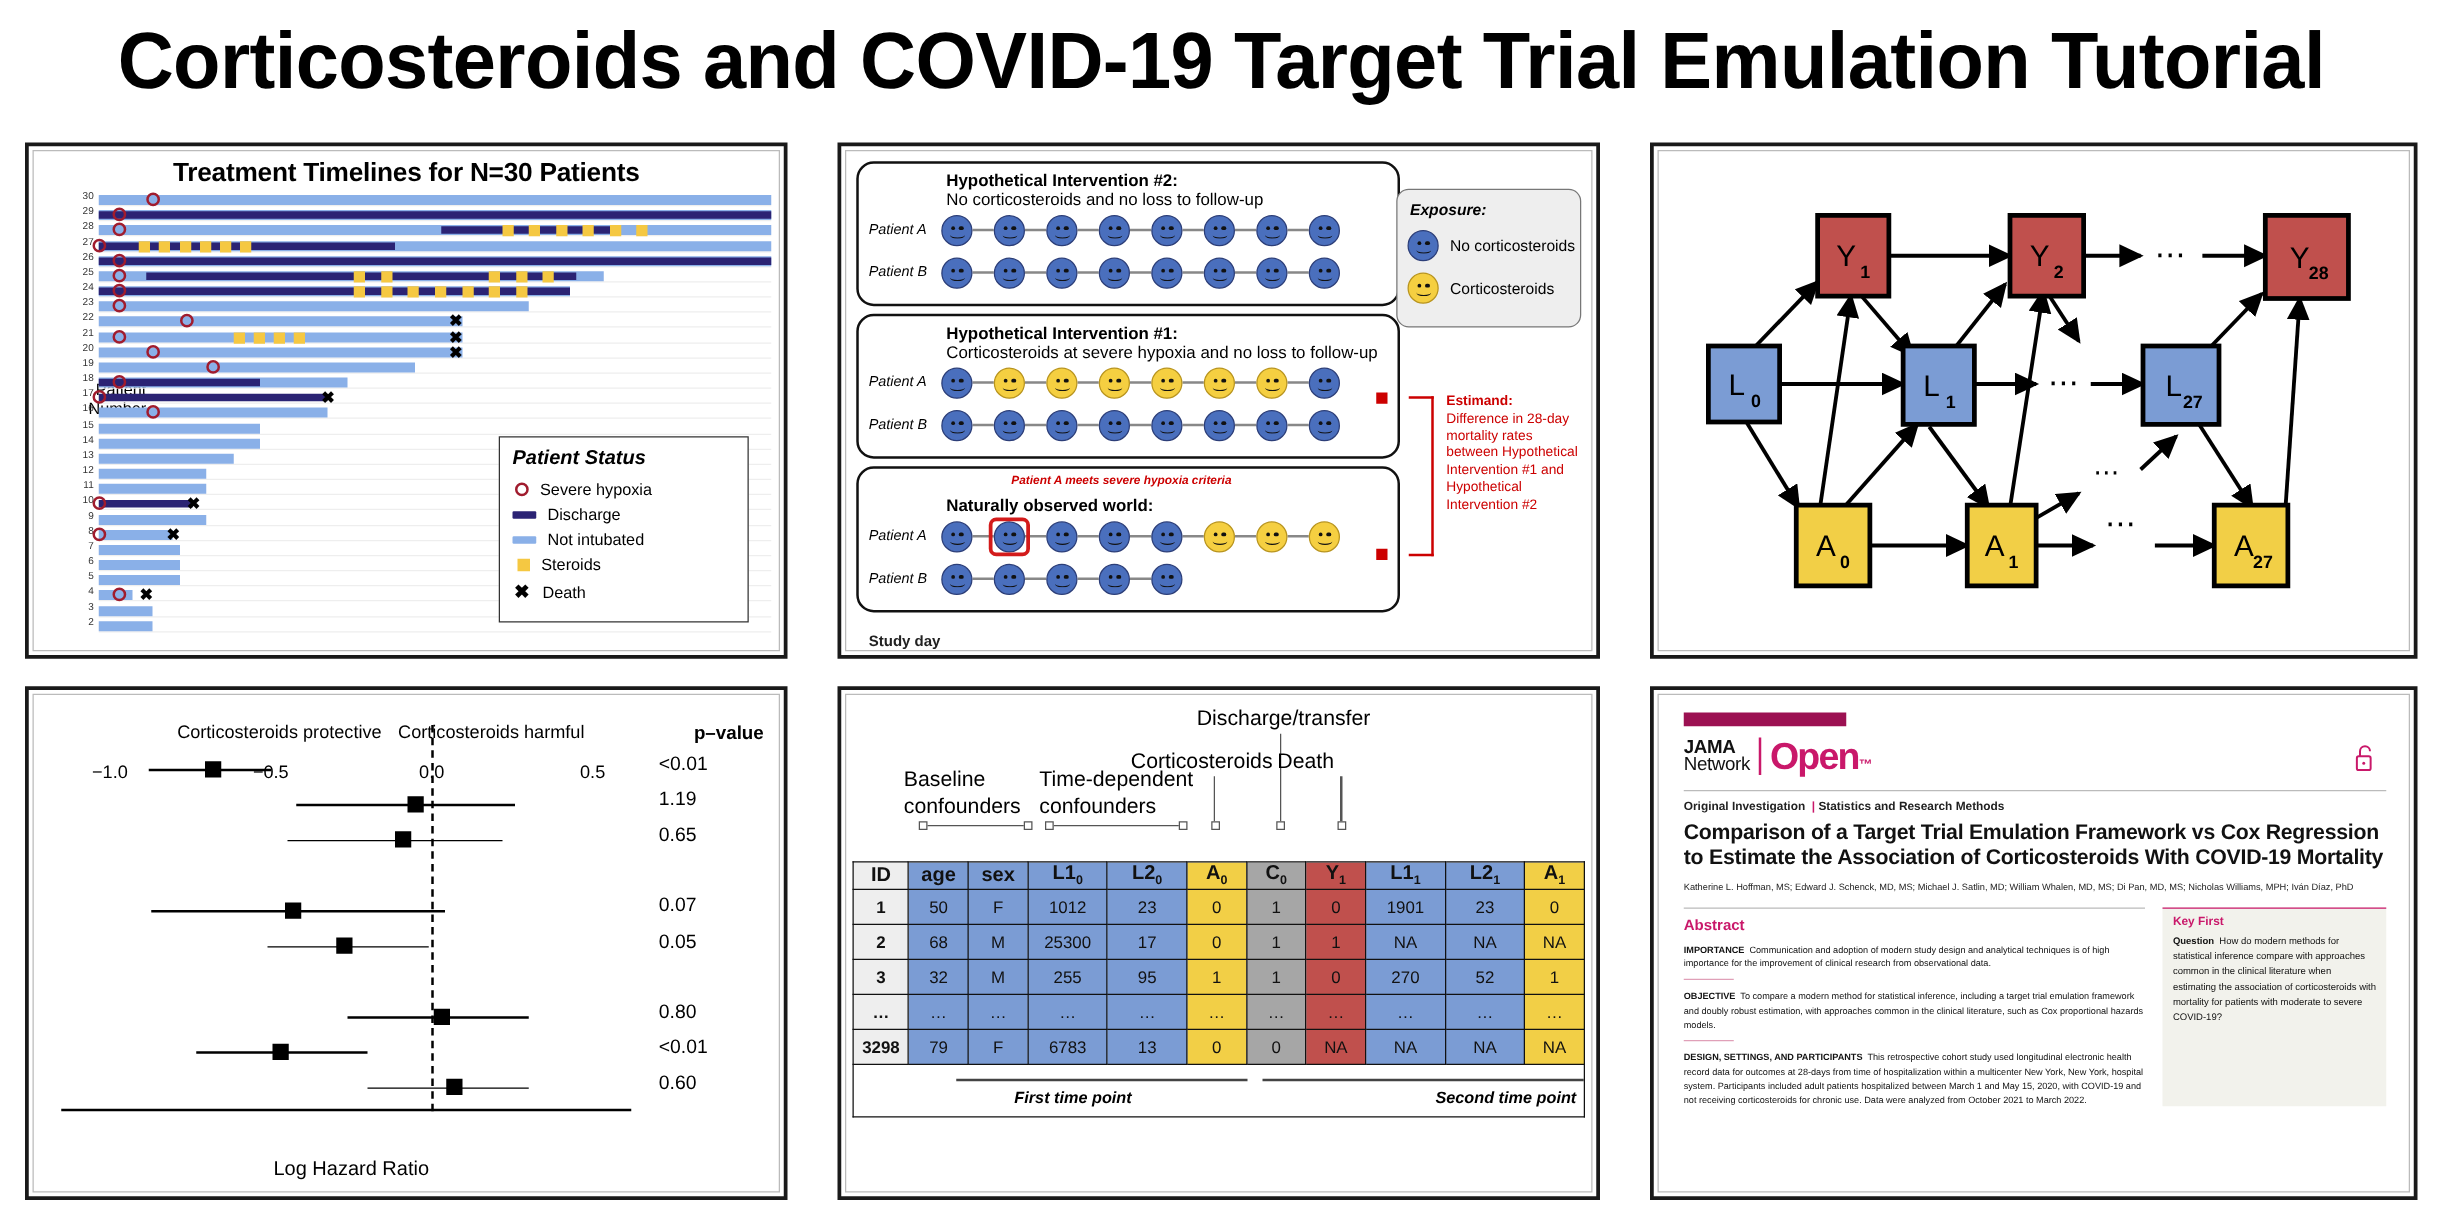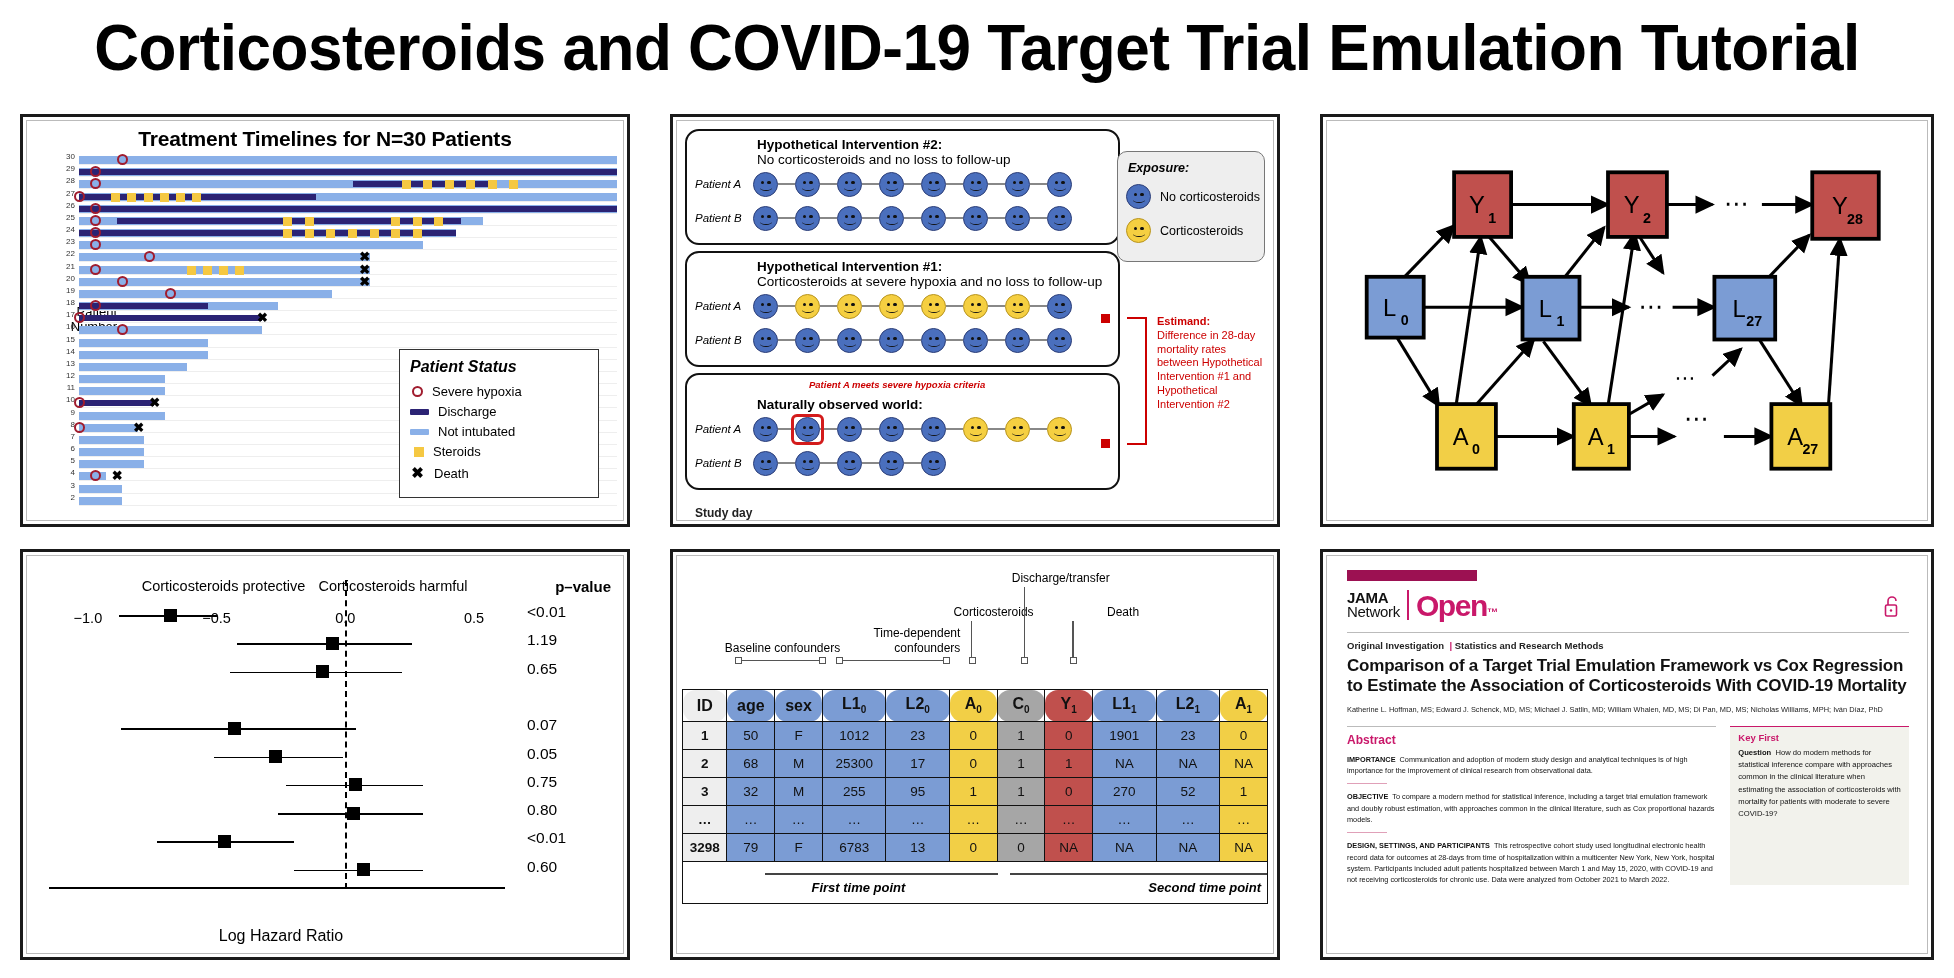--- a/index.html
+++ b/index.html
@@ -133,30 +133,30 @@
   .fp-line { position:absolute; top:13px; height:1.6px; background:#000; }
   .fp-sq { position:absolute; top:6.5px; width:13px; height:13px; background:#000; }
   .fp-pval { position:absolute; left:calc(100% + 22px); top:1px; font-size:15.5px; white-space:nowrap; }
   .fp-xaxis { position:absolute; left:-8px; right:0; bottom:0; height:1.8px; background:#000; }
   .fp-tick { position:absolute; top:4px; font-size:14.5px; transform:translateX(-50%); }
   .fp-xlab { position:absolute; bottom:-56px; width:100%; text-align:center; font-size:16px; }
 
   
   .dt { position:absolute; inset:5px; display:flex; flex-direction:column; }
   .dt-ann { position:relative; height:128px; }
-  .dt-ann .lbl { position:absolute; font-size:12px; text-align:right; line-height:1.2; }
+  .dt-ann .lbl { position:absolute; font-size:17px; text-align:left; line-height:1.2; }
   .dt-ann .stem { position:absolute; width:1.5px; background:#555; }
   .dt-ann .hbar { position:absolute; height:1.5px; background:#555; }
   .dt-ann .cap { position:absolute; width:7px; height:7px; border:1.4px solid #555; background:#fff; }
   table.dtab { border-collapse:collapse; width:100%; table-layout:fixed; }
   table.dtab td, table.dtab th {
     border:1px solid #111; height:28px; text-align:center; font-size:13.5px; color:#111;
     padding:0; font-weight:normal;
   }
-  table.dtab th { font-weight:bold; height:32px; font-size:16px;border-radius:13px; }
+  table.dtab th { font-weight:bold; height:22px; font-size:16px; }
   .c-id { background:#eeeeee; } .c-blue { background:#7b9cd4; }
   .c-yel { background:#f2cf46; } .c-gray { background:#a6a6a6; } .c-red { background:#c0504d; }
   .sub { font-size:10px; vertical-align:sub; }
   .dt-foot { position:relative; height:42px; border:1px solid #111; border-top:none; }
   .dt-foot .arrow { position:absolute; top:11px; height:1.5px; background:#444; }
   .dt-foot .ftxt { position:absolute; top:18px; font-size:13px; font-weight:bold; font-style:italic; }
 
   
   .ja { position:absolute; inset:0; padding:14px 18px 0 20px; overflow:hidden; }
   .ja-bar { width:130px; height:11px; background:#9c1152; margin-bottom:9px; }
@@ -907,25 +907,20 @@
               </div>
               <div class="fp-row" style="top: calc(40% - 4px); left: 0px; right: 0px;">
                 <div class="fp-line" style="left:14.367816091954028%;width:52.29885057471263%"></div>
                 <div class="fp-sq" style="left:calc(39.65517241379311% - 6.5px)"></div>
                 <div class="fp-pval">0.07</div>
               </div>
               <div class="fp-row" style="top: calc(50% - 4px); left: 0px; right: 0px;">
                 <div class="fp-line" style="left:35.05747126436782%;width:28.735632183908038%"></div>
                 <div class="fp-sq" style="left:calc(48.85057471264368% - 6.5px)"></div>
                 <div class="fp-pval">0.05</div>
-              </div>
-              <div class="fp-row" style="top: calc(60% - 4px); left: 0px; right: 0px;">
-                <div class="fp-line" style="left:51.14942528735632%;width:30.45977011494253%"></div>
-                <div class="fp-sq" style="left:calc(66.66666666666666% - 6.5px)"></div>
-                <div class="fp-pval">0.75</div>
               </div>
               <div class="fp-row" style="top: calc(70% - 4px); left: 0px; right: 0px;">
                 <div class="fp-line" style="left:49.42528735632184%;width:32.18390804597701%"></div>
                 <div class="fp-sq" style="left:calc(66.0919540229885% - 6.5px)"></div>
                 <div class="fp-pval">0.80</div>
               </div>
               <div class="fp-row" style="top: calc(80% - 4px); left: 0px; right: 0px;">
                 <div class="fp-line" style="left:22.413793103448278%;width:30.45977011494253%"></div>
                 <div class="fp-sq" style="left:calc(37.356321839080465% - 6.5px)"></div>
                 <div class="fp-pval">&lt;0.01</div>

